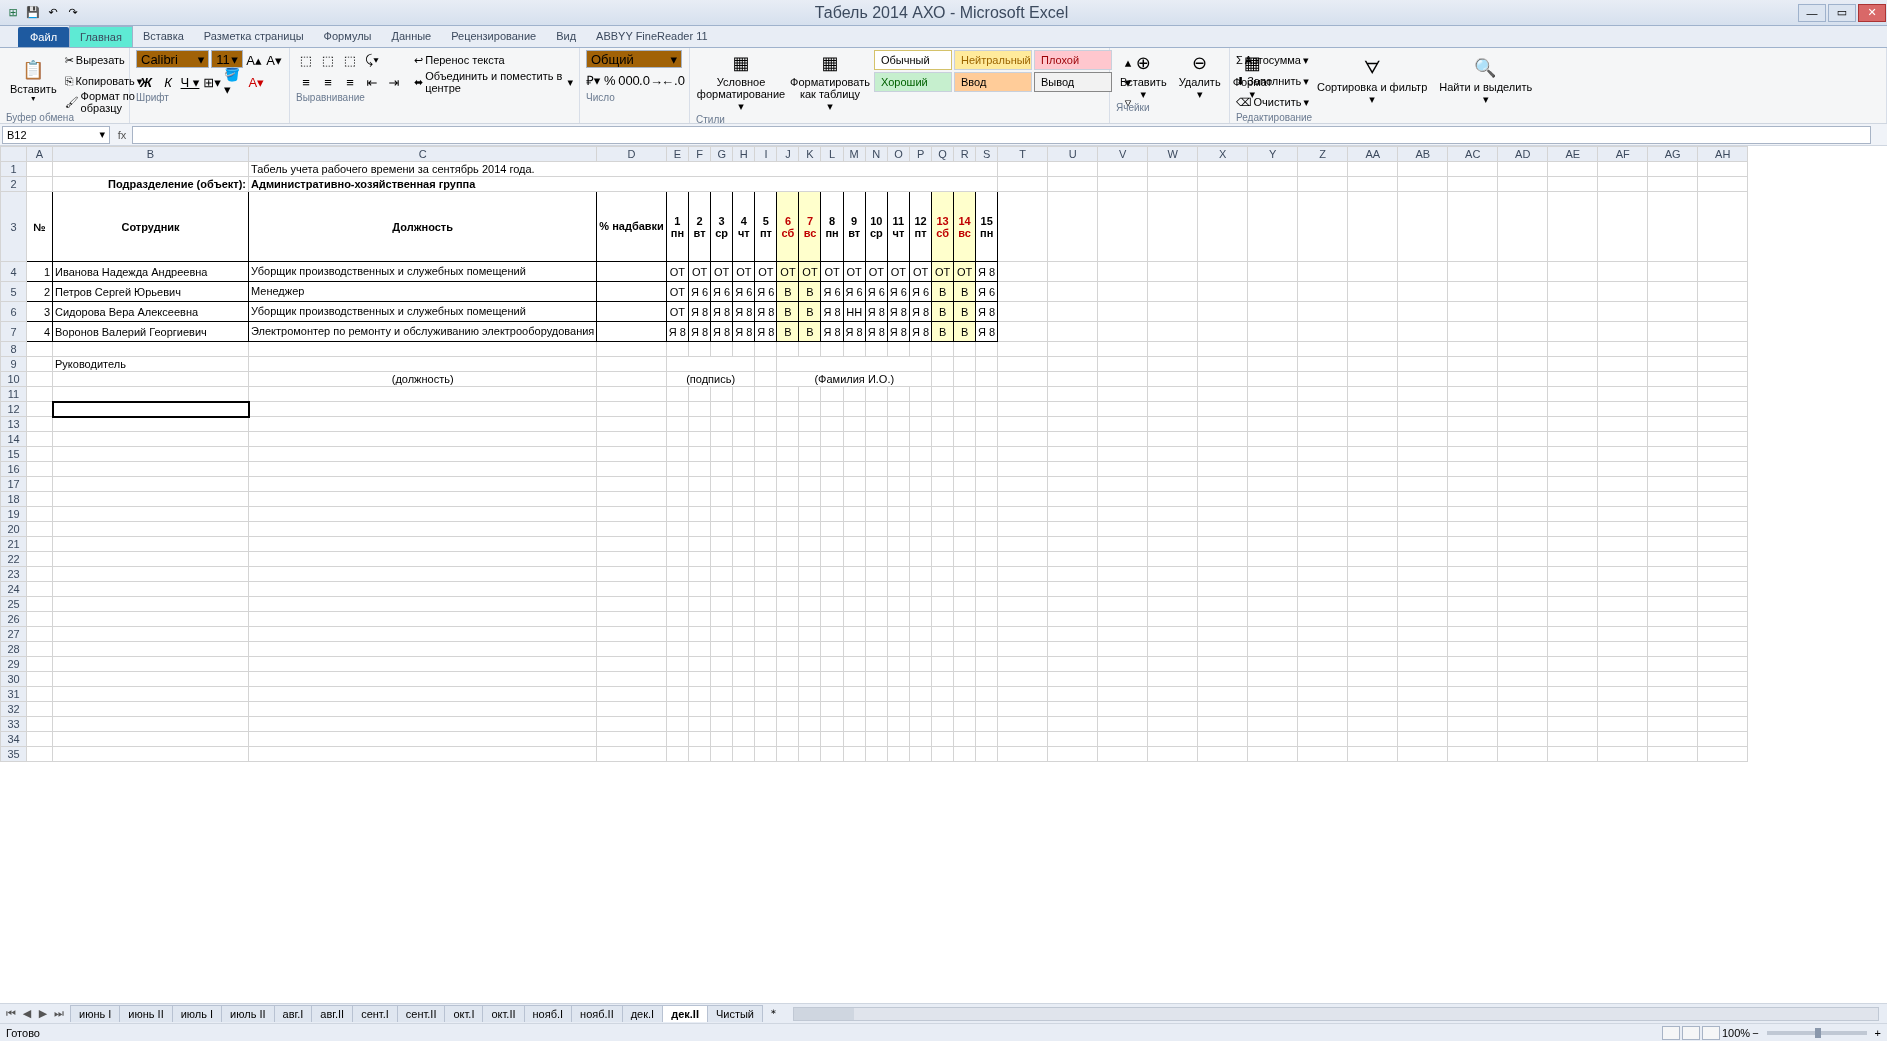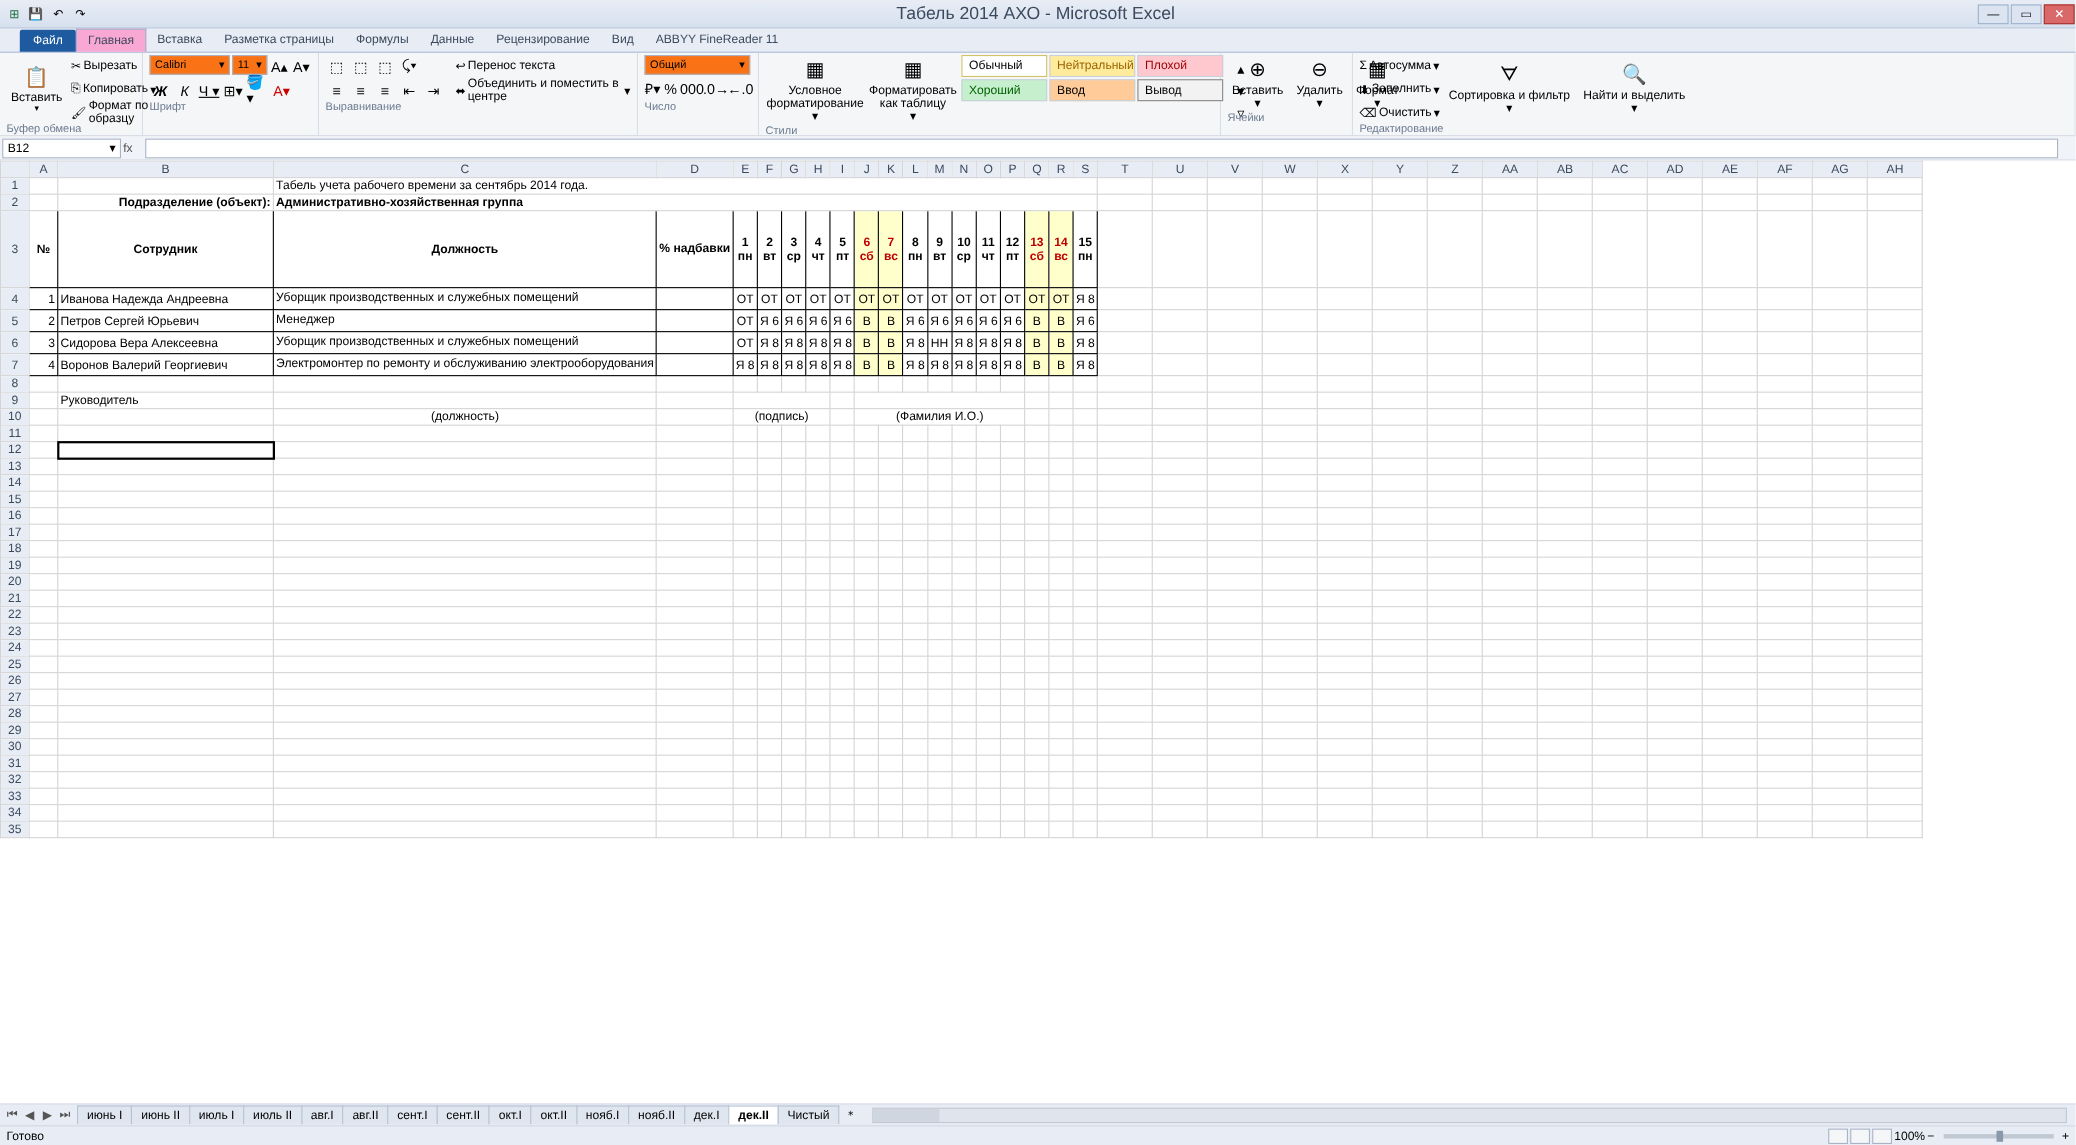--- a/index.html
+++ b/index.html
@@ -12,44 +12,44 @@
 .titlebar .title { flex: 1; text-align: center; font-size: 16px; color: #3c4a5e; }
 .titlebar .winbtns { display: flex; }
 .titlebar .winbtns div { width: 28px; height: 18px; margin: 0 1px; display: flex; align-items: center; justify-content: center; font-size: 11px; }
 .minbtn,.maxbtn { background: #dbe4f0; border: 1px solid #9fb2cc; }
 .closebtn { background: #d96868; border: 1px solid #a33; color: #fff; }
 
 
 .tabstrip { height: 22px; background: #e8edf5; display: flex; align-items: flex-end; border-bottom: 1px solid #9fb2cc; padding-left: 18px; }
 .filetab { background: #1e5aa0; color: #fff; padding: 4px 12px; font-size: 11px; border-radius: 2px 2px 0 0; }
 .rtab { padding: 4px 10px; font-size: 11px; color: #3c4a5e; cursor: default; }
-.rtab.active { background: #f9a8d4; border: 1px solid #9fb2cc; border-bottom: none; }
+.rtab.active { background: #5eead4; border: 1px solid #9fb2cc; border-bottom: none; }
 
 
 .ribbon { height: 76px; background: #f5f6f7; border-bottom: 1px solid #cfd6e0; display: flex; }
 .rgroup { border-right: 1px solid #d8dee8; padding: 2px 6px 0 6px; display: flex; flex-direction: column; justify-content: space-between; }
 .rgroup .body { flex: 1; display: flex; gap: 4px; }
 .rgroup .glabel { text-align: left; font-size: 10px; color: #6a7a90; padding-bottom: 20px; }
 .vbtn { display: flex; flex-direction: column; align-items: center; justify-content: center; padding: 2px 4px; text-align: center; line-height: 1.1; }
 .vbtn .ic { width: 24px; height: 24px; display: flex; align-items: center; justify-content: center; font-size: 18px; }
 .smallrow { display: flex; align-items: center; gap: 2px; font-size: 11px; height: 20px; }
-.sel { border: 1px solid #a8b4c6; background: #f97316; padding: 1px 4px; font-size: 10px; height: 18px; display: flex; align-items: center; justify-content: space-between; }
+.sel { border: 1px solid #a8b4c6; background: #a16207; padding: 1px 4px; font-size: 13px; height: 18px; display: flex; align-items: center; justify-content: space-between; }
 .iconbtn { width: 20px; height: 20px; display: flex; align-items: center; justify-content: center; font-size: 13px; }
 .stylecell { border: 1px solid #c8d0dc; padding: 3px 6px; font-size: 11px; width: 78px; height: 20px; display: flex; align-items: center; }
 .st-normal { background: #fff; border-color: #d4c26a; }
 .st-neutral { background: #ffeb9c; color: #9c6500; }
 .st-bad { background: #ffc7ce; color: #9c0006; }
 .st-good { background: #c6efce; color: #006100; }
 .st-input { background: #ffcc99; }
 .st-output { background: #f2f2f2; border: 1px solid #888; }
 
 
 .fxbar { height: 22px; border-bottom: 1px solid #cfd6e0; display: flex; align-items: center; background: #f0f3f8; }
 .namebox { width: 108px; border: 1px solid #a8b4c6; background: #fff; margin: 0 2px; height: 18px; display: flex; align-items: center; padding: 0 4px; font-size: 11px; }
-.fxlabel { width: 20px; color: #555; }
+.fxlabel { width: 20px; text-align: center; color: #555; }
 .fxinput { flex: 1; border: 1px solid #a8b4c6; background: #fff; height: 18px; margin-right: 16px; }
 
 
 .gridwrap { position: relative; height: calc(100vh - 26px - 22px - 76px - 22px - 20px - 18px); overflow: auto; background: #fff; }
 table.sheet { border-collapse: collapse; table-layout: fixed; }
 table.sheet th, table.sheet td { border: 1px solid #d4d4d4; font-size: 11px; height: 15px; padding: 0 2px; white-space: nowrap; overflow: hidden; }
 table.sheet th { background: #e8edf5; color: #3c4a5e; font-weight: normal; text-align: center; position: sticky; }
 table.sheet thead th { top: 0; z-index: 2; }
 table.sheet th.rowhdr { position: sticky; left: 0; z-index: 1; width: 26px; }
 .colA { width: 26px; } .colB { width: 196px; } .colC { width: 164px; } .colD { width: 24px; }

